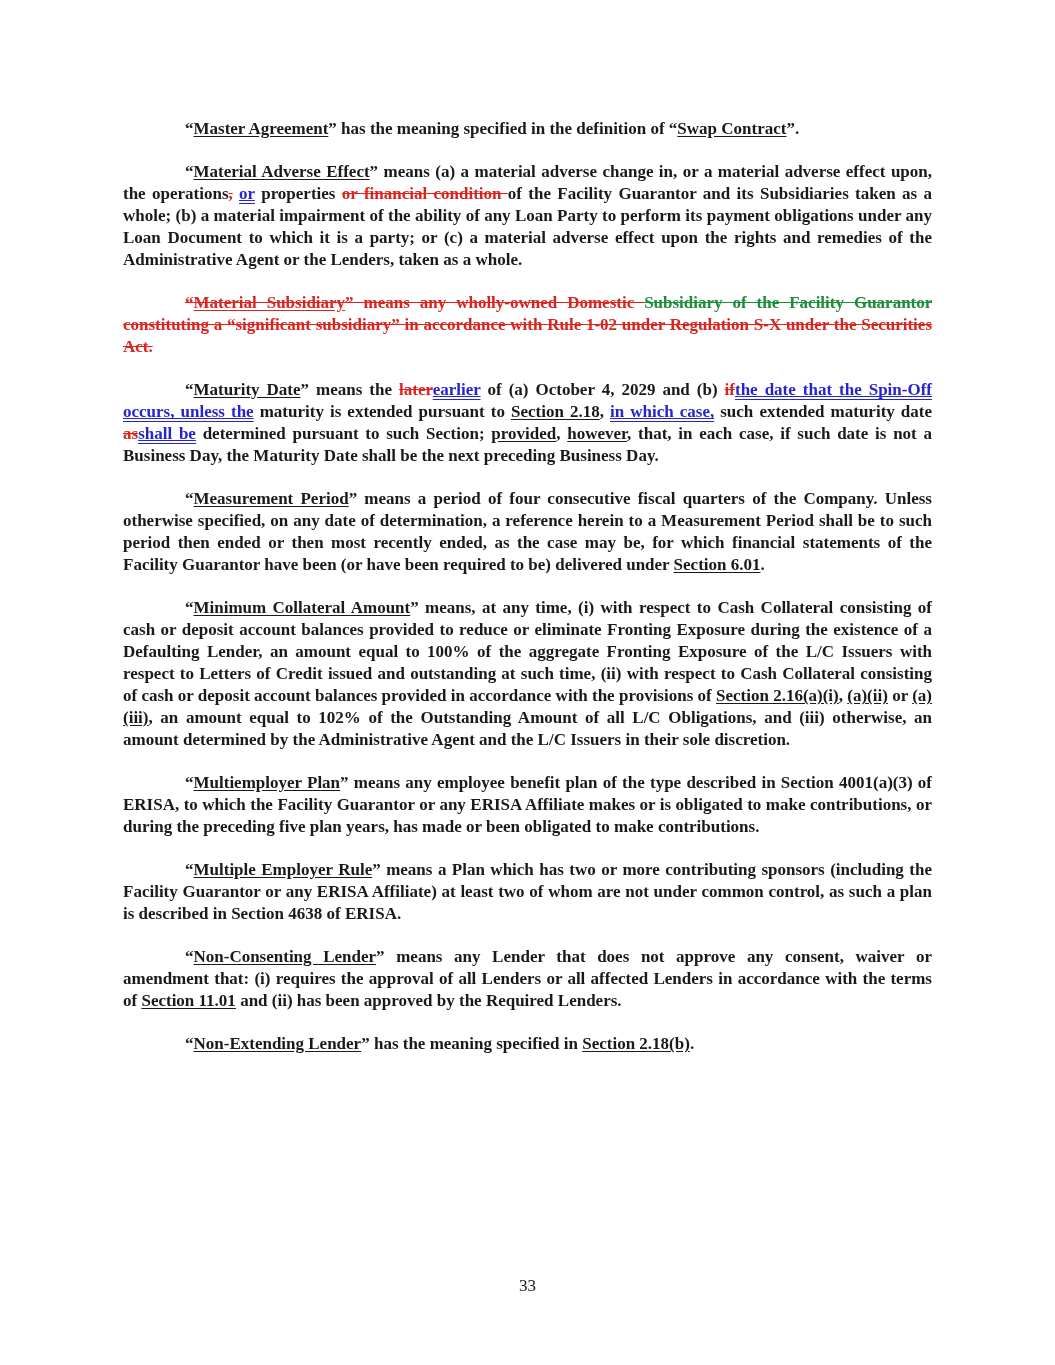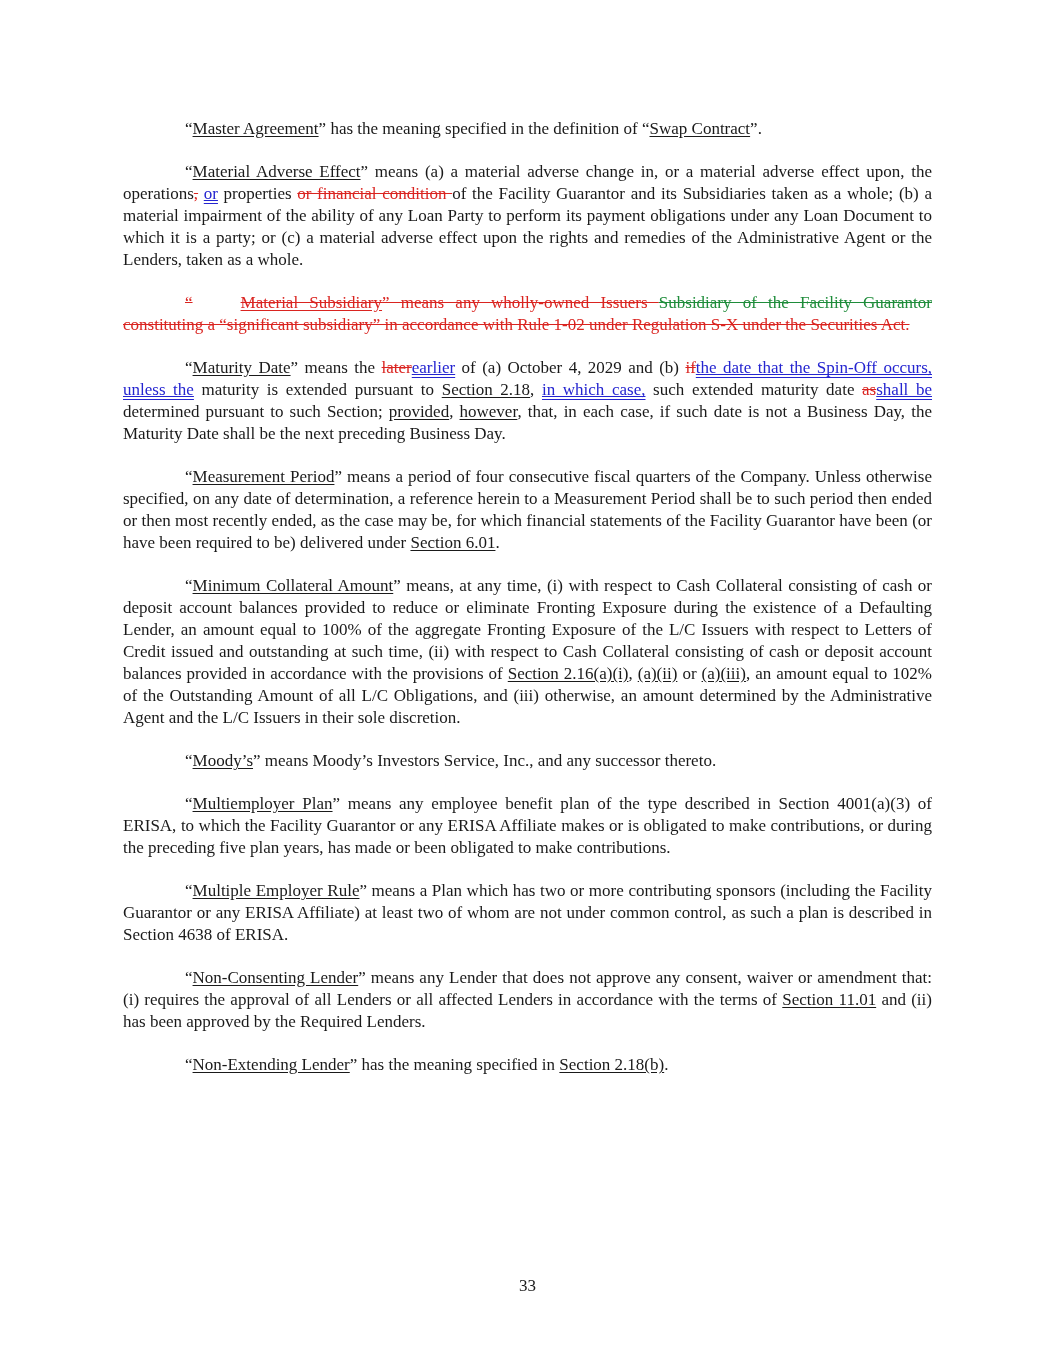--- a/index.html
+++ b/index.html
@@ -21,20 +21,21 @@
     background: var(--page-bg, #ffffff);
     color: var(--body-color, #1a1a1a);
     box-sizing: border-box;
     padding: 118px 123px 0 123px;
   }
   .doc-body {
     width: 809px;
     font-size: 17px;
     line-height: 22px;
     text-align: justify;
+    font-weight: bold;
   }
   p.para {
     margin: 0 0 21px 0;
     text-indent: 62px;
   }
   
   .r-n { }
   .r-term {
     text-decoration: underline;
     text-underline-offset: 2px;
@@ -44,21 +45,20 @@
     text-underline-offset: 2px;
   }
   .r-del {
     color: var(--del-red, #e00000);
     text-decoration: line-through;
   }
   .r-del-term {
     color: var(--del-red, #e00000);
     text-decoration: underline line-through;
     text-underline-offset: 2px;
-    margin-left: 48px;
   }
   .r-del-green {
     color: var(--del-green, #1e8c3a);
     text-decoration: line-through;
   }
   .r-ins {
     color: var(--ins-blue, #2424d0);
     text-decoration-line: underline;
     text-decoration-style: double;
     text-decoration-skip-ink: none;
@@ -74,25 +74,24 @@
     color: var(--body-color, #1a1a1a);
   }
 </style>
 </head>
 <body>
 
 <div class="page">
   <div class="doc-body" id="doc-body">
       <p class="para"><span class="r-n">“</span><span class="r-term">Master Agreement</span><span class="r-n">” has the meaning specified in the definition of “</span><span class="r-term">Swap Contract</span><span class="r-n">”.</span></p>
       <p class="para"><span class="r-n">“</span><span class="r-term">Material Adverse Effect</span><span class="r-n">” means (a) a material adverse change in, or a material adverse effect upon, the operations</span><span class="r-del">,</span><span class="r-n"> </span><span class="r-ins">or</span><span class="r-n"> properties </span><span class="r-del">or financial condition </span><span class="r-n">of the Facility Guarantor and its Subsidiaries taken as a whole; (b) a material impairment of the ability of any Loan Party to perform its payment obligations under any Loan Document to which it is a party; or (c) a material adverse effect upon the rights and remedies of the Administrative Agent or the Lenders, taken as a whole.</span></p>
-      <p class="para"><span class="r-del">“</span><span class="r-del-term">Material Subsidiary</span><span class="r-del">” means any wholly-owned Issuers </span><span class="r-del-green">Subsidiary of the Facility Guarantor</span><span class="r-del"> constituting a “significant subsidiary” in accordance with Rule 1-02 under Regulation S-X under the Securities Act.</span></p>
+      <p class="para"><span class="r-del">“</span><span class="r-del-term">Material Subsidiary</span><span class="r-del">” means any wholly-owned Domestic </span><span class="r-del-green">Subsidiary of the Facility Guarantor</span><span class="r-del"> constituting a “significant subsidiary” in accordance with Rule 1-02 under Regulation S-X under the Securities Act.</span></p>
       <p class="para"><span class="r-n">“</span><span class="r-term">Maturity Date</span><span class="r-n">” means the </span><span class="r-del">later</span><span class="r-ins">earlier</span><span class="r-n"> of (a) October 4, 2029 and (b) </span><span class="r-del">if</span><span class="r-ins">the date that the Spin-Off occurs, unless the</span><span class="r-n"> maturity is extended pursuant to </span><span class="r-ref">Section 2.18</span><span class="r-n">, </span><span class="r-ins">in which case,</span><span class="r-n"> such extended maturity date </span><span class="r-del">as</span><span class="r-ins">shall be</span><span class="r-n"> determined pursuant to such Section; </span><span class="r-ref">provided</span><span class="r-n">, </span><span class="r-ref">however</span><span class="r-n">, that, in each case, if such date is not a Business Day, the Maturity Date shall be the next preceding Business Day.</span></p>
       <p class="para"><span class="r-n">“</span><span class="r-term">Measurement Period</span><span class="r-n">” means a period of four consecutive fiscal quarters of the Company. Unless otherwise specified, on any date of determination, a reference herein to a Measurement Period shall be to such period then ended or then most recently ended, as the case may be, for which financial statements of the Facility Guarantor have been (or have been required to be) delivered under </span><span class="r-ref">Section 6.01</span><span class="r-n">.</span></p>
       <p class="para"><span class="r-n">“</span><span class="r-term">Minimum Collateral Amount</span><span class="r-n">” means, at any time, (i) with respect to Cash Collateral consisting of cash or deposit account balances provided to reduce or eliminate Fronting Exposure during the existence of a Defaulting Lender, an amount equal to 100% of the aggregate Fronting Exposure of the L/C Issuers with respect to Letters of Credit issued and outstanding at such time, (ii) with respect to Cash Collateral consisting of cash or deposit account balances provided in accordance with the provisions of </span><span class="r-ref">Section 2.16(a)(i)</span><span class="r-n">, </span><span class="r-ref">(a)(ii)</span><span class="r-n"> or </span><span class="r-ref">(a)(iii)</span><span class="r-n">, an amount equal to 102% of the Outstanding Amount of all L/C Obligations, and (iii) otherwise, an amount determined by the Administrative Agent and the L/C Issuers in their sole discretion.</span></p>
-      <p class="para"><span class="r-n">“</span><span class="r-term">Moody’s</span><span class="r-n">” means Moody’s Investors Service, Inc., and any successor thereto.</span></p>
       <p class="para"><span class="r-n">“</span><span class="r-term">Multiemployer Plan</span><span class="r-n">” means any employee benefit plan of the type described in Section 4001(a)(3) of ERISA, to which the Facility Guarantor or any ERISA Affiliate makes or is obligated to make contributions, or during the preceding five plan years, has made or been obligated to make contributions.</span></p>
       <p class="para"><span class="r-n">“</span><span class="r-term">Multiple Employer Rule</span><span class="r-n">” means a Plan which has two or more contributing sponsors (including the Facility Guarantor or any ERISA Affiliate) at least two of whom are not under common control, as such a plan is described in Section 4638 of ERISA.</span></p>
       <p class="para"><span class="r-n">“</span><span class="r-term">Non-Consenting Lender</span><span class="r-n">” means any Lender that does not approve any consent, waiver or amendment that: (i) requires the approval of all Lenders or all affected Lenders in accordance with the terms of </span><span class="r-ref">Section 11.01</span><span class="r-n"> and (ii) has been approved by the Required Lenders.</span></p>
       <p class="para"><span class="r-n">“</span><span class="r-term">Non-Extending Lender</span><span class="r-n">” has the meaning specified in </span><span class="r-ref">Section 2.18(b)</span><span class="r-n">.</span></p>
     </div>
 </div>
 
 <div class="footer-pagenum">33</div>
 
 </body></html>

